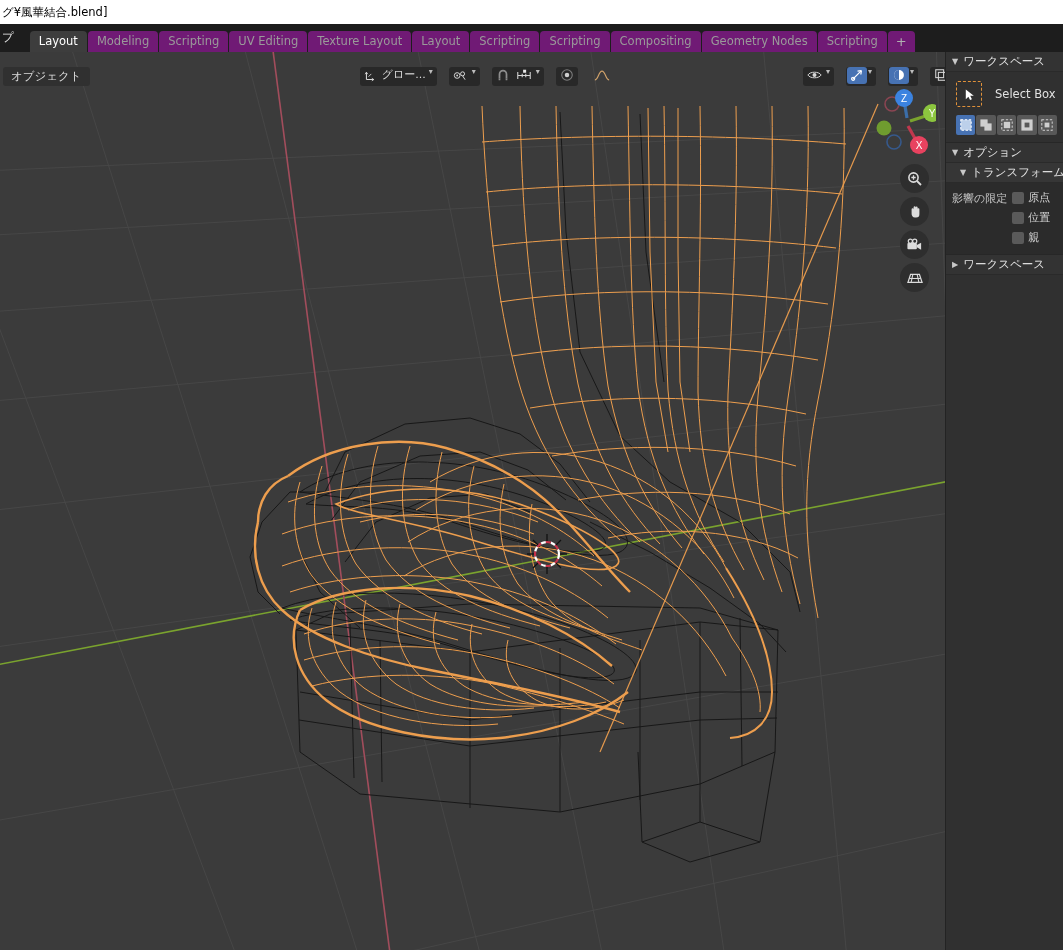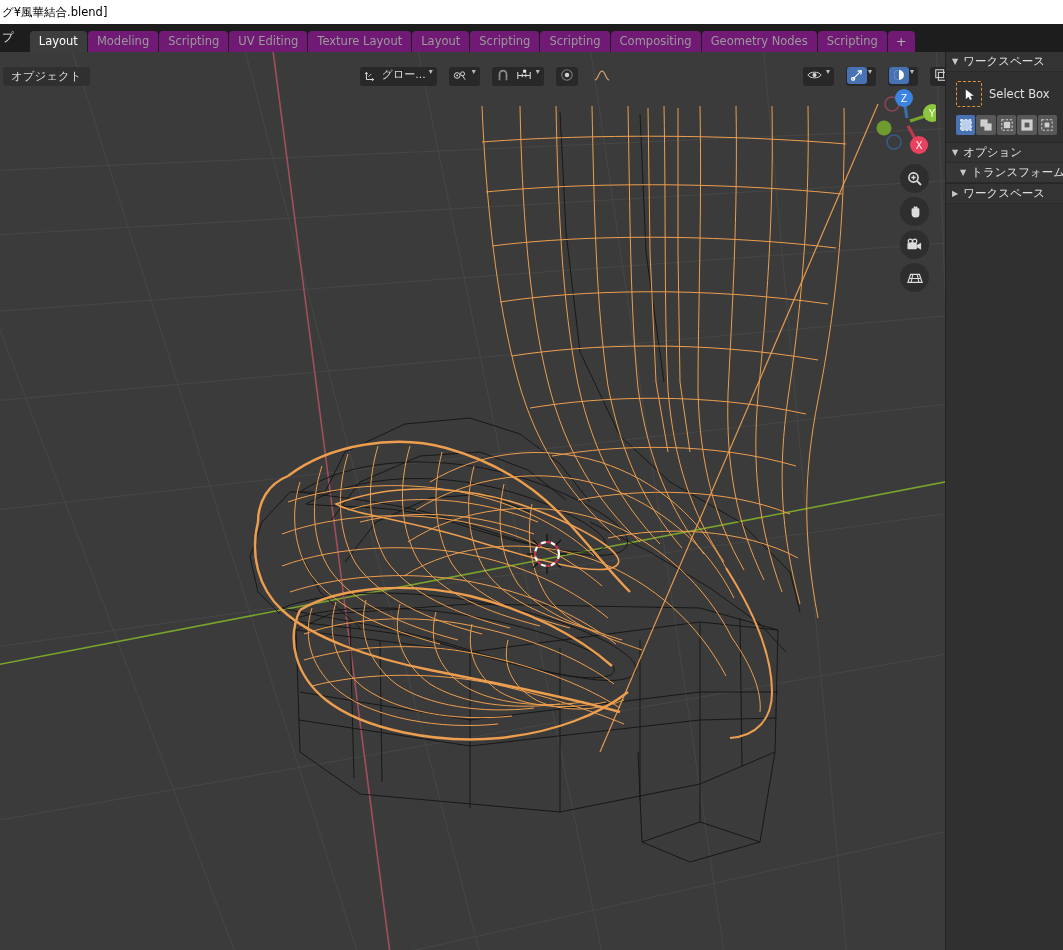--- a/index.html
+++ b/index.html
@@ -95,21 +95,21 @@
   }
   .panel-hdr {
     display: flex; align-items: center; gap: 5px;
     height: 20px; padding: 0 6px; background: #333333;
     color: #e2e2e2; font-size: 11.5px; white-space: nowrap;
     border-bottom: 1px solid #2a2a2a;
   }
   .panel-hdr.sub { padding-left: 14px; background: #363636; }
   .tri { font-size: 8px; color: #c8c8c8; }
   .panel-body { padding: 7px 6px; background: #303030; }
-  .tool-row { display: flex; align-items: center; gap: 7px; padding: 2px 0 8px 4px; }
+  .tool-row { display: flex; align-items: center; gap: 13px; padding: 2px 0 8px 4px; }
   .tool-icon {
     width: 26px; height: 26px; border: 1.5px dashed #e0913a; border-radius: 2px;
     display: flex; align-items: center; justify-content: center;
   }
   .tool-name { font-size: 11.5px; color: #e2e2e2; white-space: nowrap; }
   .selmode-row { display: flex; gap: 1px; padding-left: 4px; }
   .selmode {
     width: 20px; height: 20px; border-radius: 2px; background: #585858;
     display: flex; align-items: center; justify-content: center;
   }
@@ -525,20 +525,39 @@
     <div class="panel-hdr">
       <span class="tri">▼</span>
       <span>オプション</span>
     </div>
 
     <div class="panel-hdr sub">
       <span class="tri">▼</span>
       <span>トランスフォーム</span>
     </div>
 
+    <div class="opt-block">
+      <div class="opt-row">
+        <div class="opt-label">影響の限定</div>
+        <div class="opt-checks" id="checks-host">
+            <div class="opt-check">
+              <span class="cbox"></span>
+              <span class="opt-ctext">原点</span>
+            </div>
+            <div class="opt-check">
+              <span class="cbox"></span>
+              <span class="opt-ctext">位置</span>
+            </div>
+            <div class="opt-check">
+              <span class="cbox"></span>
+              <span class="opt-ctext">親</span>
+            </div>
+          </div>
+      </div>
+    </div>
 
     <div class="divider"></div>
 
     <div class="panel-hdr">
       <span class="tri">▶</span>
       <span>ワークスペース</span>
     </div>
 
   </div>
 </div>

